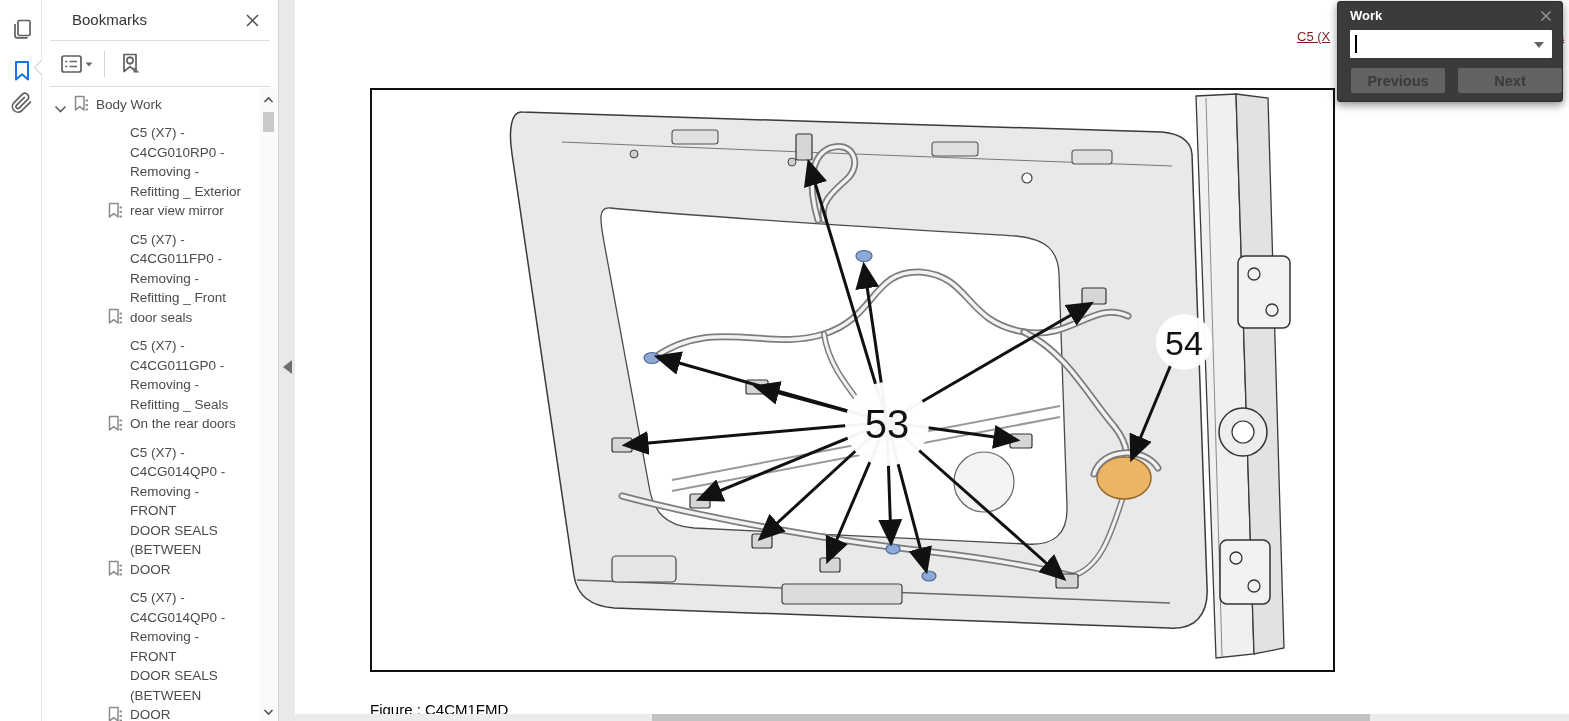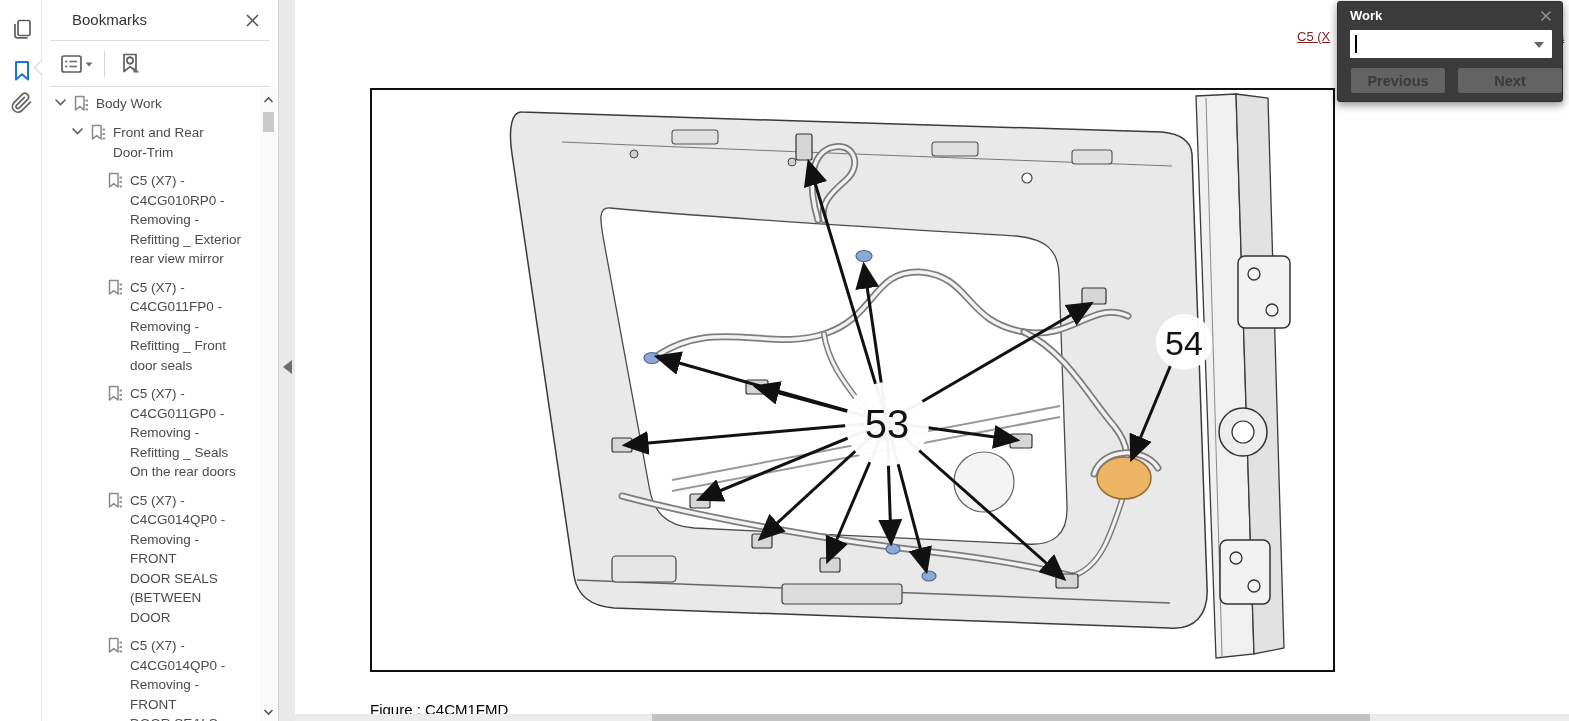--- a/index.html
+++ b/index.html
@@ -22,21 +22,21 @@
                   margin:0 8px; }
   .panel-title { position:absolute; left:10px; top:11px; font-size:15px; color:#333;margin-left:12px; }
   .panel-close { position:absolute; right:8px; top:10px; width:20px; height:20px;
                  display:flex; align-items:center; justify-content:center; cursor:pointer; }
   .panel-toolbar { position:relative; height:46px; border-bottom:1px solid #dcdcdc;
                    margin:0 8px; display:flex; align-items:center; }
   .tb-btn { display:flex; align-items:center; margin-left:10px; cursor:pointer; }
   .tb-sep { width:1px; height:26px; background:#d4d4d4; margin:0 10px; }
 
   .tree { position:absolute; left:0; top:88px; width:236px; height:633px; overflow:hidden; }
-  .bm-row { display:flex; align-items:flex-start; margin-bottom:9px; padding-right:36px; }
+  .bm-row { display:flex; align-items:flex-end; margin-bottom:9px; padding-right:36px; }
   .bm-row .chev { flex:none; width:18px; margin-top:4px; }
   .bm-row .bm-ic { flex:none; width:24px; margin-top:1px; }
   .bm-label { font-size:13.5px; line-height:19.5px; color:#4b4b4b; white-space:pre-line;
               max-width:128px; }
   .tree-pad { height:6px; }
 
   
   .v-scroll { position:absolute; right:1px; top:88px; width:17px; height:633px; background:#fafafa; }
   .v-scroll .arrow { position:absolute; left:0; width:17px; height:15px; display:flex;
                      align-items:center; justify-content:center; }
@@ -170,37 +170,20 @@
     <span class="bm-ic">
       <svg width="17" height="19" viewBox="0 0 17 19">
         <path d="M3.5 1.5 h8.5 v13.5 l-4.25 -3.4 -4.25 3.4 z" fill="none" stroke="#8a8a8a" stroke-width="1.5" stroke-linejoin="round"></path>
         <line x1="13.5" y1="5.5" x2="16" y2="5.5" stroke="#8a8a8a" stroke-width="1.8"></line>
         <line x1="13.5" y1="10" x2="16" y2="10" stroke="#8a8a8a" stroke-width="1.8"></line>
         <line x1="13.5" y1="14.5" x2="16" y2="14.5" stroke="#8a8a8a" stroke-width="1.8"></line>
       </svg>
     </span>
     <span class="bm-label">Body Work</span>
   </div>
-        <div class="bm-row" style="padding-left: 29px;">
-    <span class="chev">
-      <svg width="13" height="9" viewBox="0 0 13 9">
-              <path d="M1.5 1.5 L6.5 6.5 L11.5 1.5" fill="none" stroke="#5f5f5f" stroke-width="1.6"></path>
-            </svg>
-    </span>
-    <span class="bm-ic">
-      <svg width="17" height="19" viewBox="0 0 17 19">
-        <path d="M3.5 1.5 h8.5 v13.5 l-4.25 -3.4 -4.25 3.4 z" fill="none" stroke="#8a8a8a" stroke-width="1.5" stroke-linejoin="round"></path>
-        <line x1="13.5" y1="5.5" x2="16" y2="5.5" stroke="#8a8a8a" stroke-width="1.8"></line>
-        <line x1="13.5" y1="10" x2="16" y2="10" stroke="#8a8a8a" stroke-width="1.8"></line>
-        <line x1="13.5" y1="14.5" x2="16" y2="14.5" stroke="#8a8a8a" stroke-width="1.8"></line>
-      </svg>
-    </span>
-    <span class="bm-label">Front and Rear
-Door-Trim</span>
-  </div>
         <div class="bm-row" style="padding-left: 46px;">
     <span class="chev" style="visibility: hidden;">
       <svg width="13" height="9" viewBox="0 0 13 9">
               <path d="M1.5 1.5 L6.5 6.5 L11.5 1.5" fill="none" stroke="#5f5f5f" stroke-width="1.6"></path>
             </svg>
     </span>
     <span class="bm-ic">
       <svg width="17" height="19" viewBox="0 0 17 19">
         <path d="M3.5 1.5 h8.5 v13.5 l-4.25 -3.4 -4.25 3.4 z" fill="none" stroke="#8a8a8a" stroke-width="1.5" stroke-linejoin="round"></path>
         <line x1="13.5" y1="5.5" x2="16" y2="5.5" stroke="#8a8a8a" stroke-width="1.8"></line>

